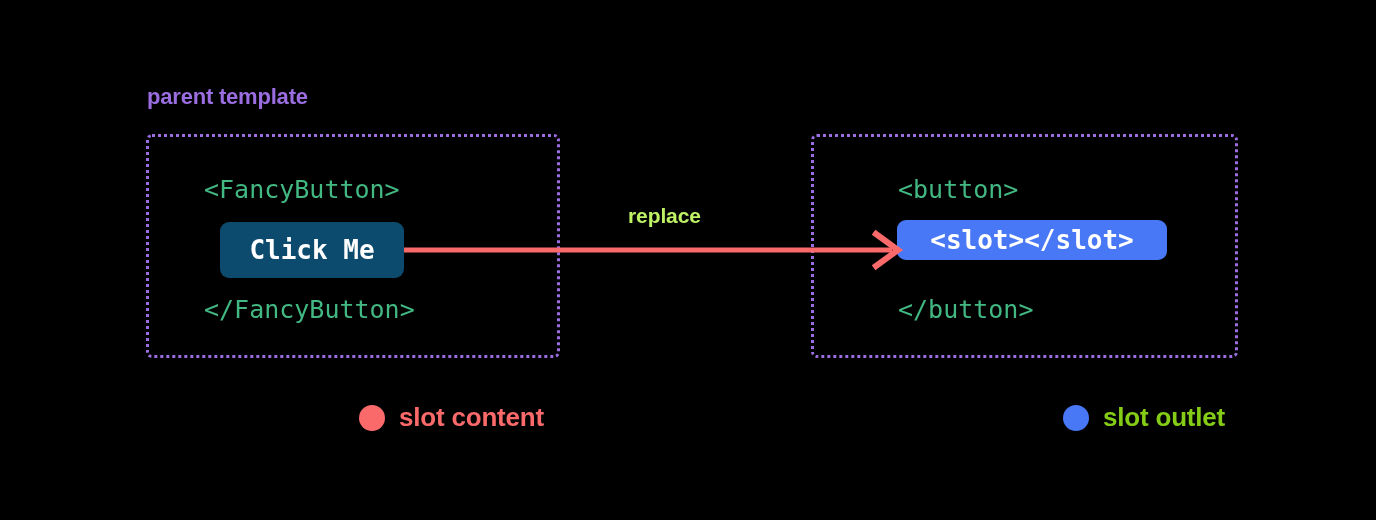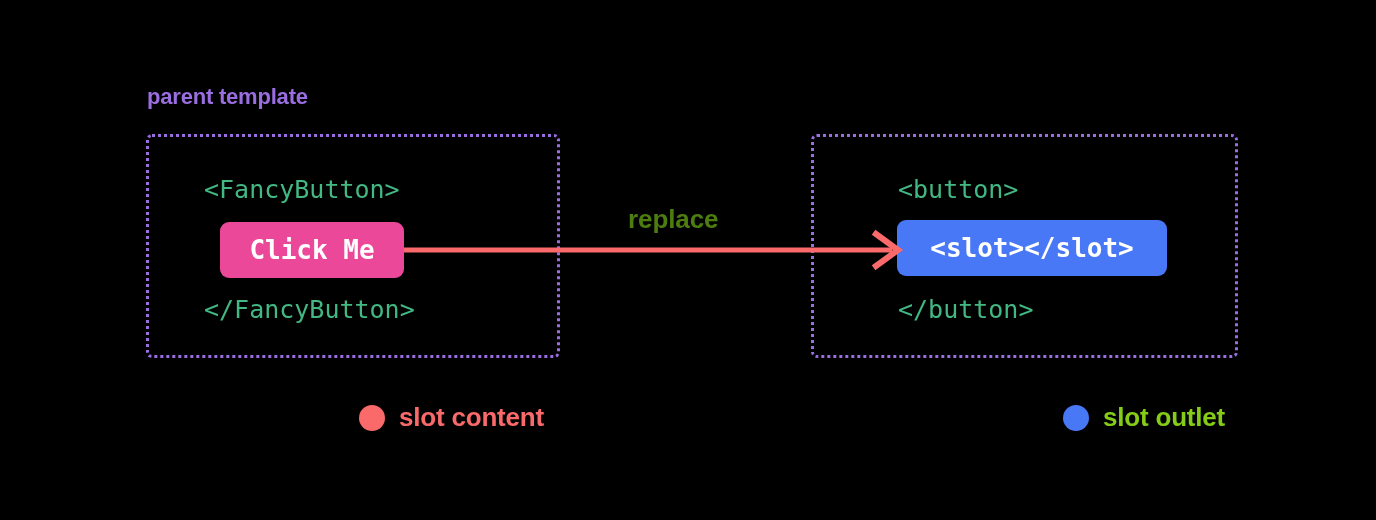--- a/index.html
+++ b/index.html
@@ -69,41 +69,41 @@
     font-family: "DejaVu Sans Mono", "Liberation Mono", monospace;
     font-weight: bold;
     font-size: 26px;
     color: #FFFFFF;
     white-space: nowrap;
     box-sizing: border-box;
   }
   #chip-click-me {
     left: 220px; top: 222px;
     width: 184px; height: 56px;
-    background: #ec4899;
+    background: #0c4a6e;
   }
   #chip-slot {
     left: 897px; top: 220px;
-    width: 270px; height: 56px;
+    width: 270px; height: 40px;
     background: #4878F5;
   }
 
   
   #arrow-group {
     position: absolute;
     left: 404px; top: 228px;
     width: 500px; height: 44px;
   }
   #arrow-label {
     position: absolute;
     left: 628px; top: 204px;
     font-family: "Liberation Sans", sans-serif;
     font-weight: bold;
-    font-size: 26px;
-    color: #4d7c0f;
+    font-size: 21px;
+    color: #bef264;
     white-space: nowrap;
     letter-spacing: -0.1px;
   }
 
   
   .legend {
     position: absolute;
     display: flex;
     align-items: center;
     gap: 14px;

